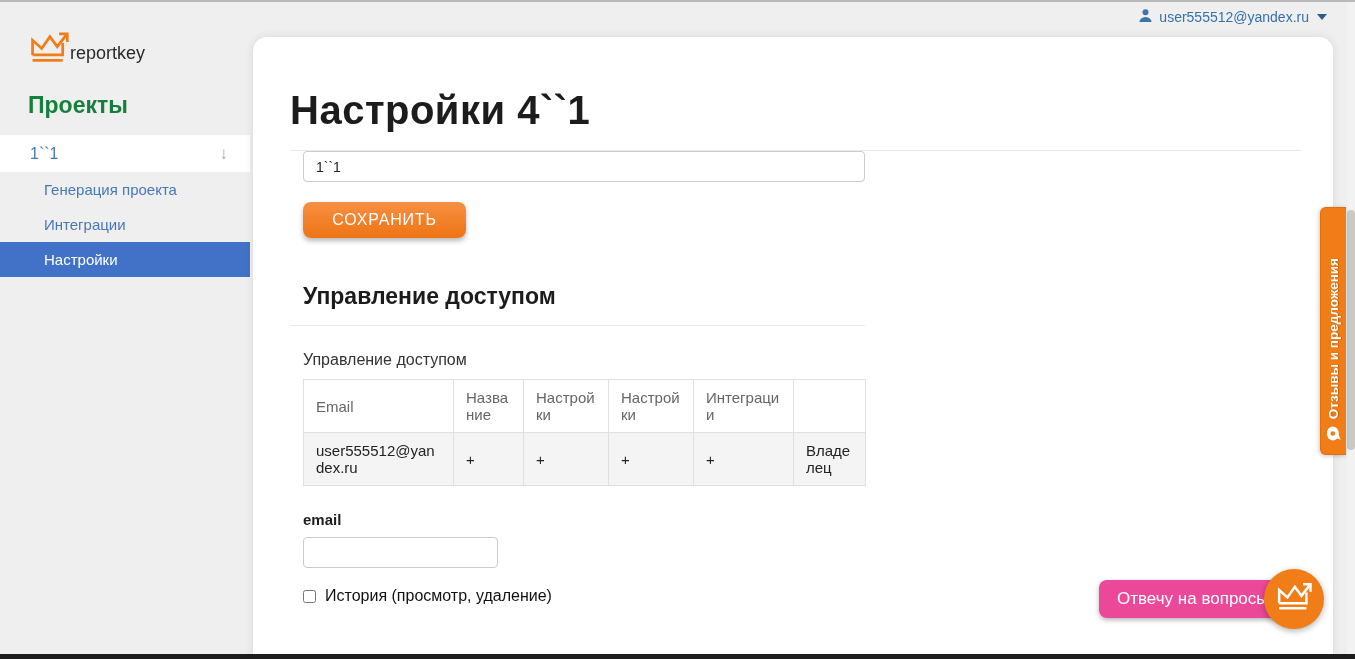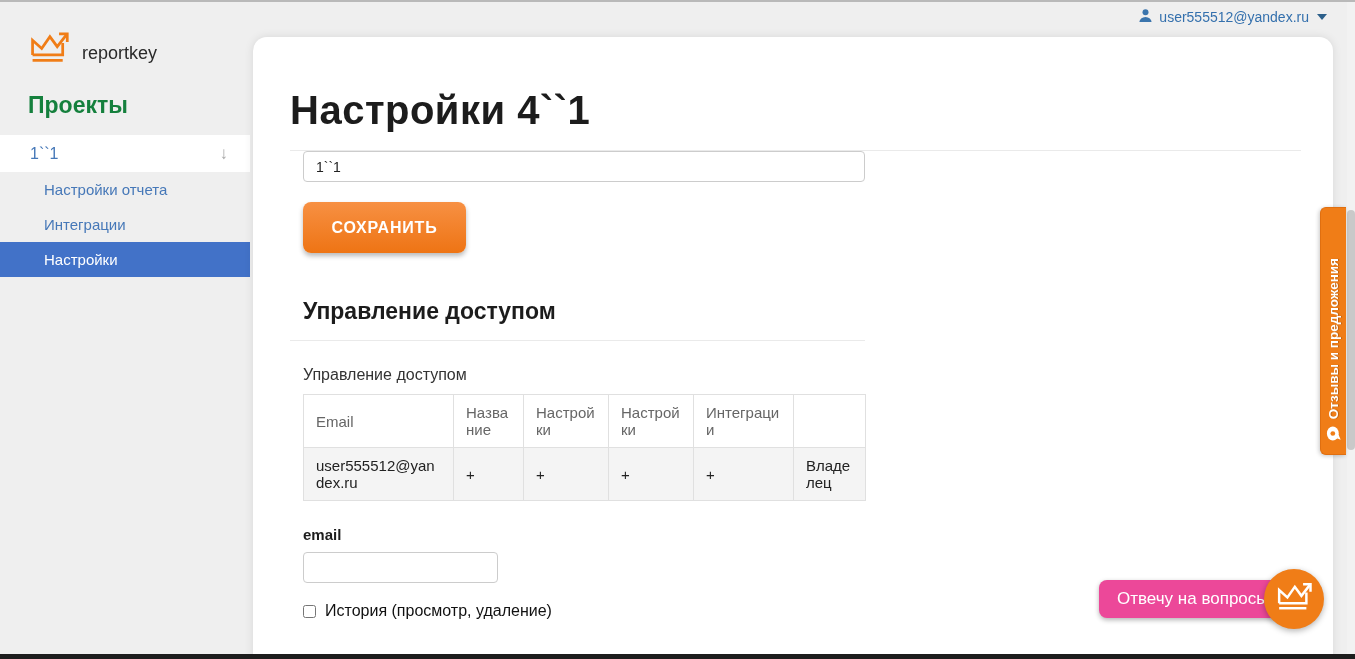--- a/index.html
+++ b/index.html
@@ -17,21 +17,21 @@
   .topbar { position:absolute; top:2px; left:0; width:100%; height:30px; }
   .user-menu {
     position:absolute; right:28px; top:6px;
     display:flex; align-items:center; gap:6px;
     color:#3470ad; font-size:14px; cursor:pointer;
   }
   .user-caret { width:0; height:0; border-left:5px solid transparent; border-right:5px solid transparent; border-top:6px solid #2c5f8a; margin-left:2px; }
 
   
   .sidebar { position:absolute; left:0; top:2px; width:250px; height:657px; background:#efefef; }
-  .brand { position:absolute; left:28px; top:28px; display:flex; align-items:flex-end; gap:12px;text-align:right; }
+  .brand { position:absolute; left:28px; top:28px; display:flex; align-items:flex-end; gap:0;text-align:right; }
   .brand-text { font-size:18px; color:#2a2a2a; line-height:36px; }
   .projects-heading { position:absolute; left:28px; top:90px; font-size:23px; font-weight:700; color:#15803d; }
   .project-row {
     position:absolute; left:0; top:133px; width:250px; height:37px;
     background:#ffffff; display:flex; align-items:center; justify-content:space-between;
     padding:0 22px 0 30px; cursor:pointer;
   }
   .project-name { color:#4678b8; font-size:16px; }
   .collapse-arrow { color:#a7a7a7; font-size:17px; }
   .side-menu { position:absolute; left:0; top:170px; width:250px; }
@@ -52,24 +52,24 @@
   .rule { border:none; border-top:1px solid #eaeaea; margin-top:17px; }
   .rule-full { width:1011px; }
   .form-area { margin-left:13px; }
   .field-label { font-size:15px; font-weight:700; color:#1d1d1d; margin-top:26px; margin-bottom:9px; }
   .text-input {
     width:562px; height:31px; border:1px solid #cccccc; border-radius:4px;
     padding:0 12px; font-size:14px; color:#222; background:#fff;
     font-family:"Liberation Sans", sans-serif; outline:none;
   }
   .save-btn {
-    margin-top:20px; width:163px; height:51px;
+    margin-top:20px; width:163px; height:36px;
     background:linear-gradient(180deg,#f79043 0%, #ee7414 100%);
     border:none; border-radius:8px; color:#ffffff;
-    font-size:16px; font-weight:700; letter-spacing:0.8px;
+    font-size:16px; font-weight:400; letter-spacing:0.8px;
     font-family:"Liberation Sans", sans-serif;
     box-shadow:0 3px 5px rgba(0,0,0,0.28); cursor:pointer;
   }
   .section-heading { margin-top:45px; font-size:23px; font-weight:700; color:#1c1c1c; }
   .rule-half { width:575px; margin-left:-13px; margin-top:15px; }
   .plain-label { margin-top:25px; font-size:16px; color:#333; }
 
   table.access { border-collapse:collapse; margin-top:10px; width:562px; table-layout:fixed; }
   table.access th, table.access td {
     border:1px solid #e0e0e0; padding:9px 12px; text-align:left;
@@ -148,21 +148,21 @@
 
   <div class="projects-heading">Проекты</div>
 
   <div class="project-row">
     <span class="project-name">1``1</span>
     <span class="collapse-arrow">↓</span>
   </div>
 
   <div class="side-menu">
     <div class="side-item">
-      <span>Настройки отчета</span>
+      <span>Генерация проекта</span>
     </div>
     <div class="side-item">
       <span>Интеграции</span>
     </div>
     <div class="side-item active">
       <span>Настройки</span>
     </div>
   </div>
 </div>
 

